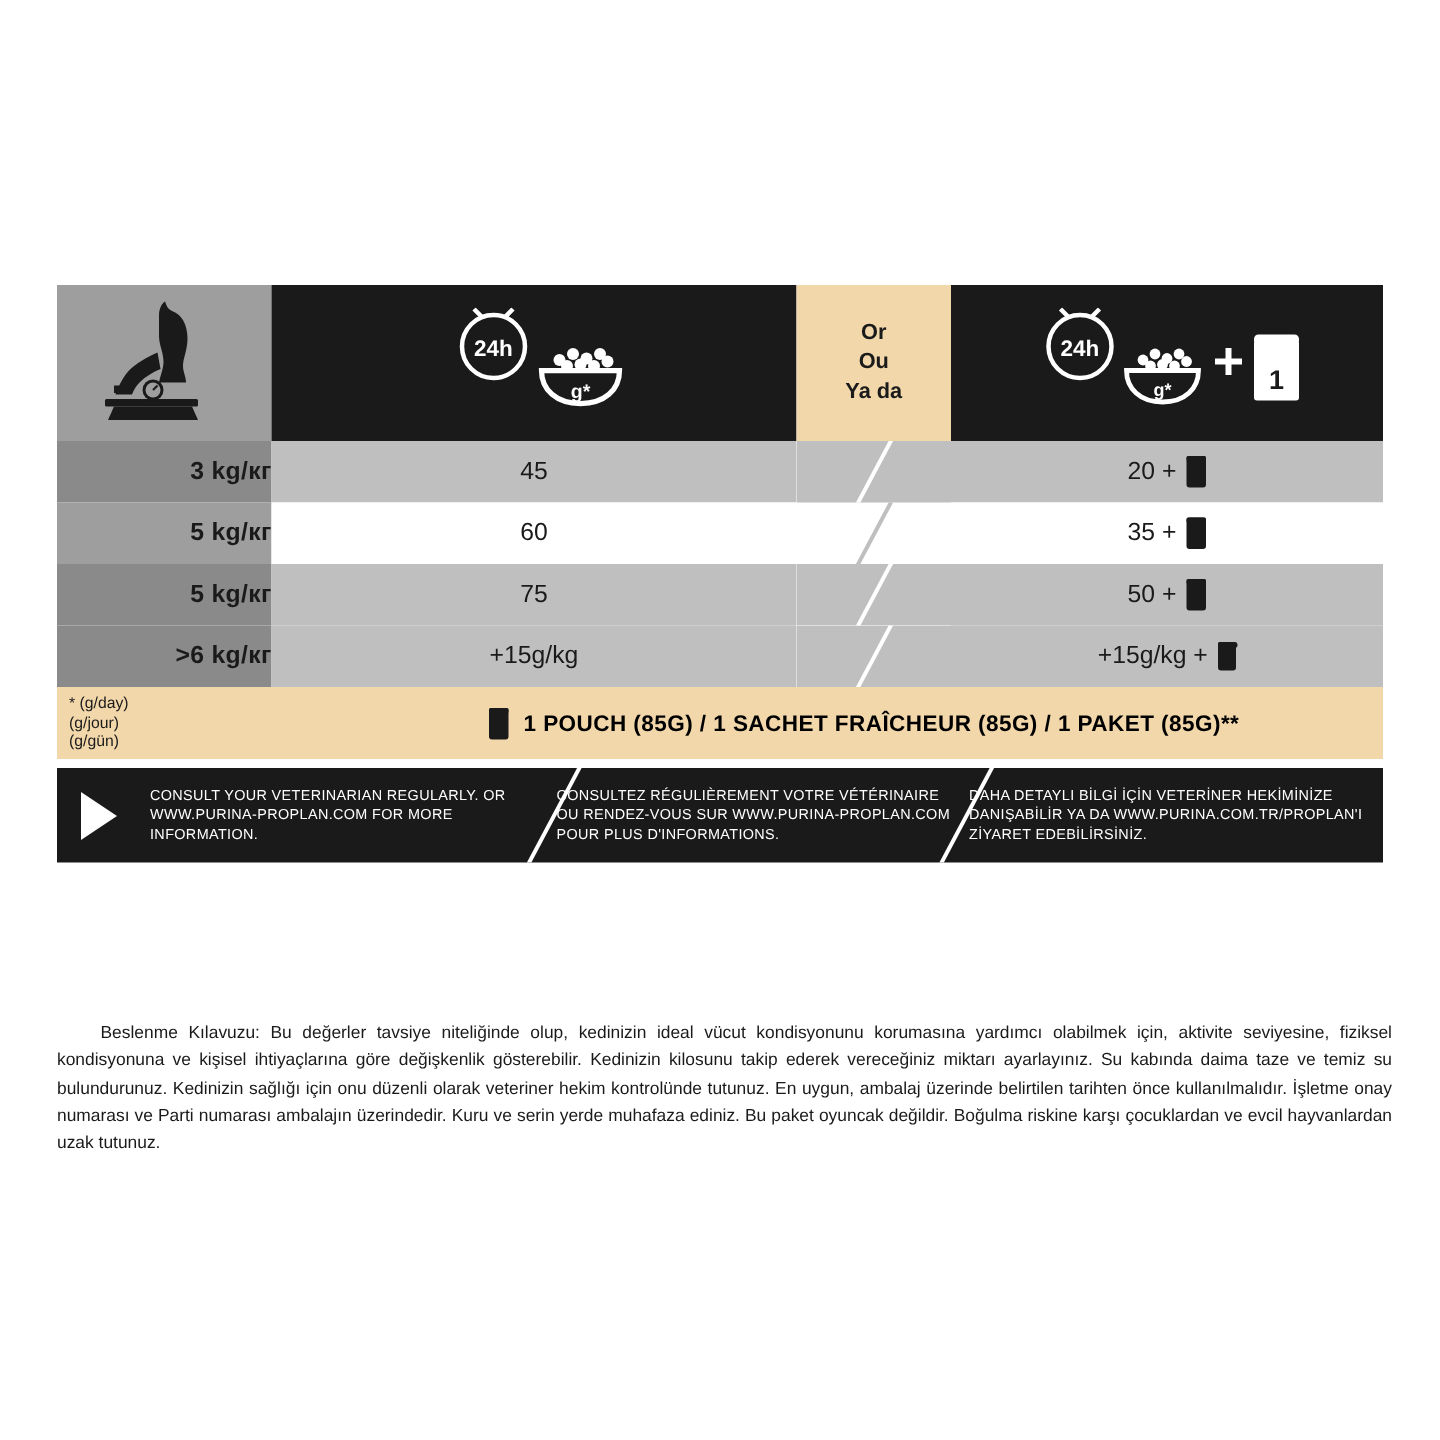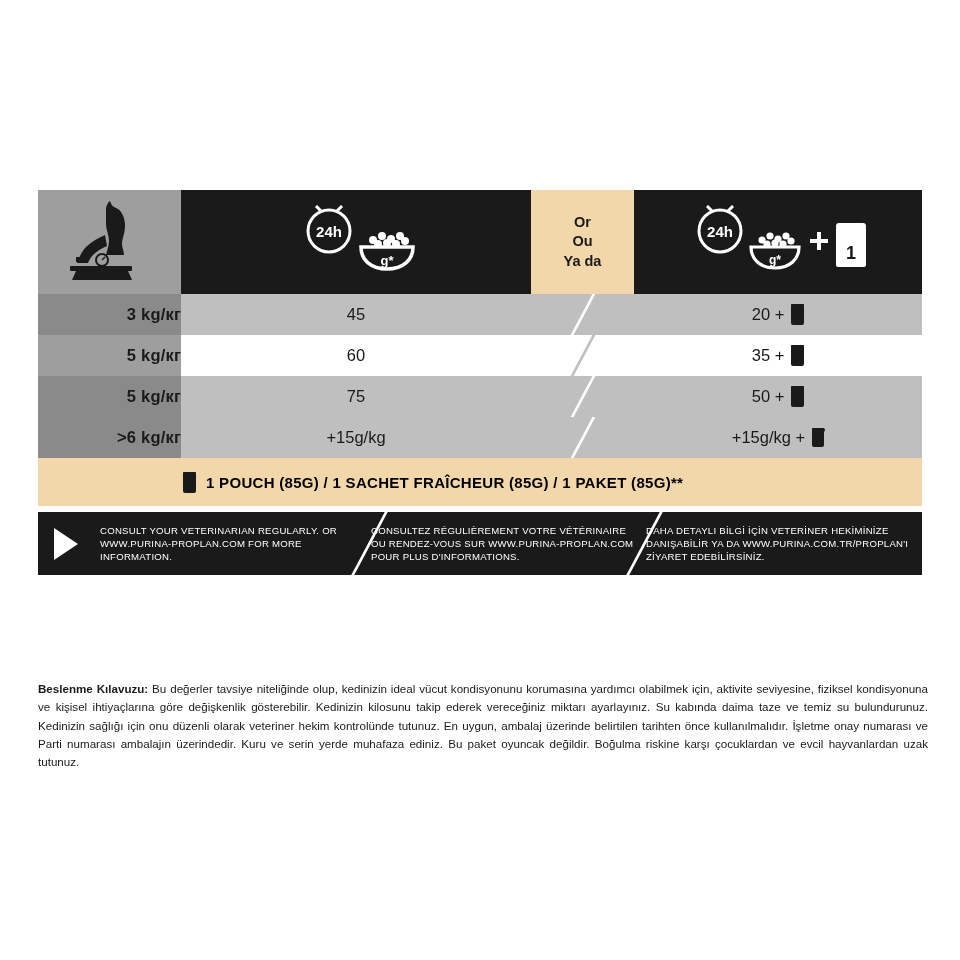--- a/index.html
+++ b/index.html
@@ -195,21 +195,21 @@
   .notes {
     position: absolute;
     left: 38px;
     top: 680px;
     width: 890px;
     font-size: 11.6px;
     line-height: 1.58;
     color: #1a1a1a;
     text-align: justify;
   }
-  .notes b { font-weight: bold; }
+  .notes b { font-weight: normal; margin-left: 29px; }
 
   .icon-svg { display: block; margin: 0 auto; }
 </style>
 </head>
 <body>
 
 <div class="sheet">
 
   <table class="feed-table">
     <colgroup>
@@ -347,20 +347,25 @@
           <div class="mix-inner">
             <span>+15g/kg +</span>
             <span class="pouch pouch-sm"></span>
           </div>
         </td>
       </tr>
     </tbody>
   </table>
 
   <div class="pouch-banner">
+    <div class="pouch-units">
+      <div>* (g/day)</div>
+      <div>(g/jour)</div>
+      <div>(g/gün)</div>
+    </div>
     <div class="pouch-text">
       <span class="pouch"></span>
       <span>1 POUCH (85G) / 1 SACHET FRAÎCHEUR (85G) / 1 PAKET (85G)**</span>
     </div>
   </div>
 
   <div class="advice">
     <div class="arrow-mark">
       <svg width="34" height="40" viewBox="0 0 34 40" aria-hidden="true">
         <path d="M2 4 L26 20 L2 36 Z" fill="#ffffff"></path>

